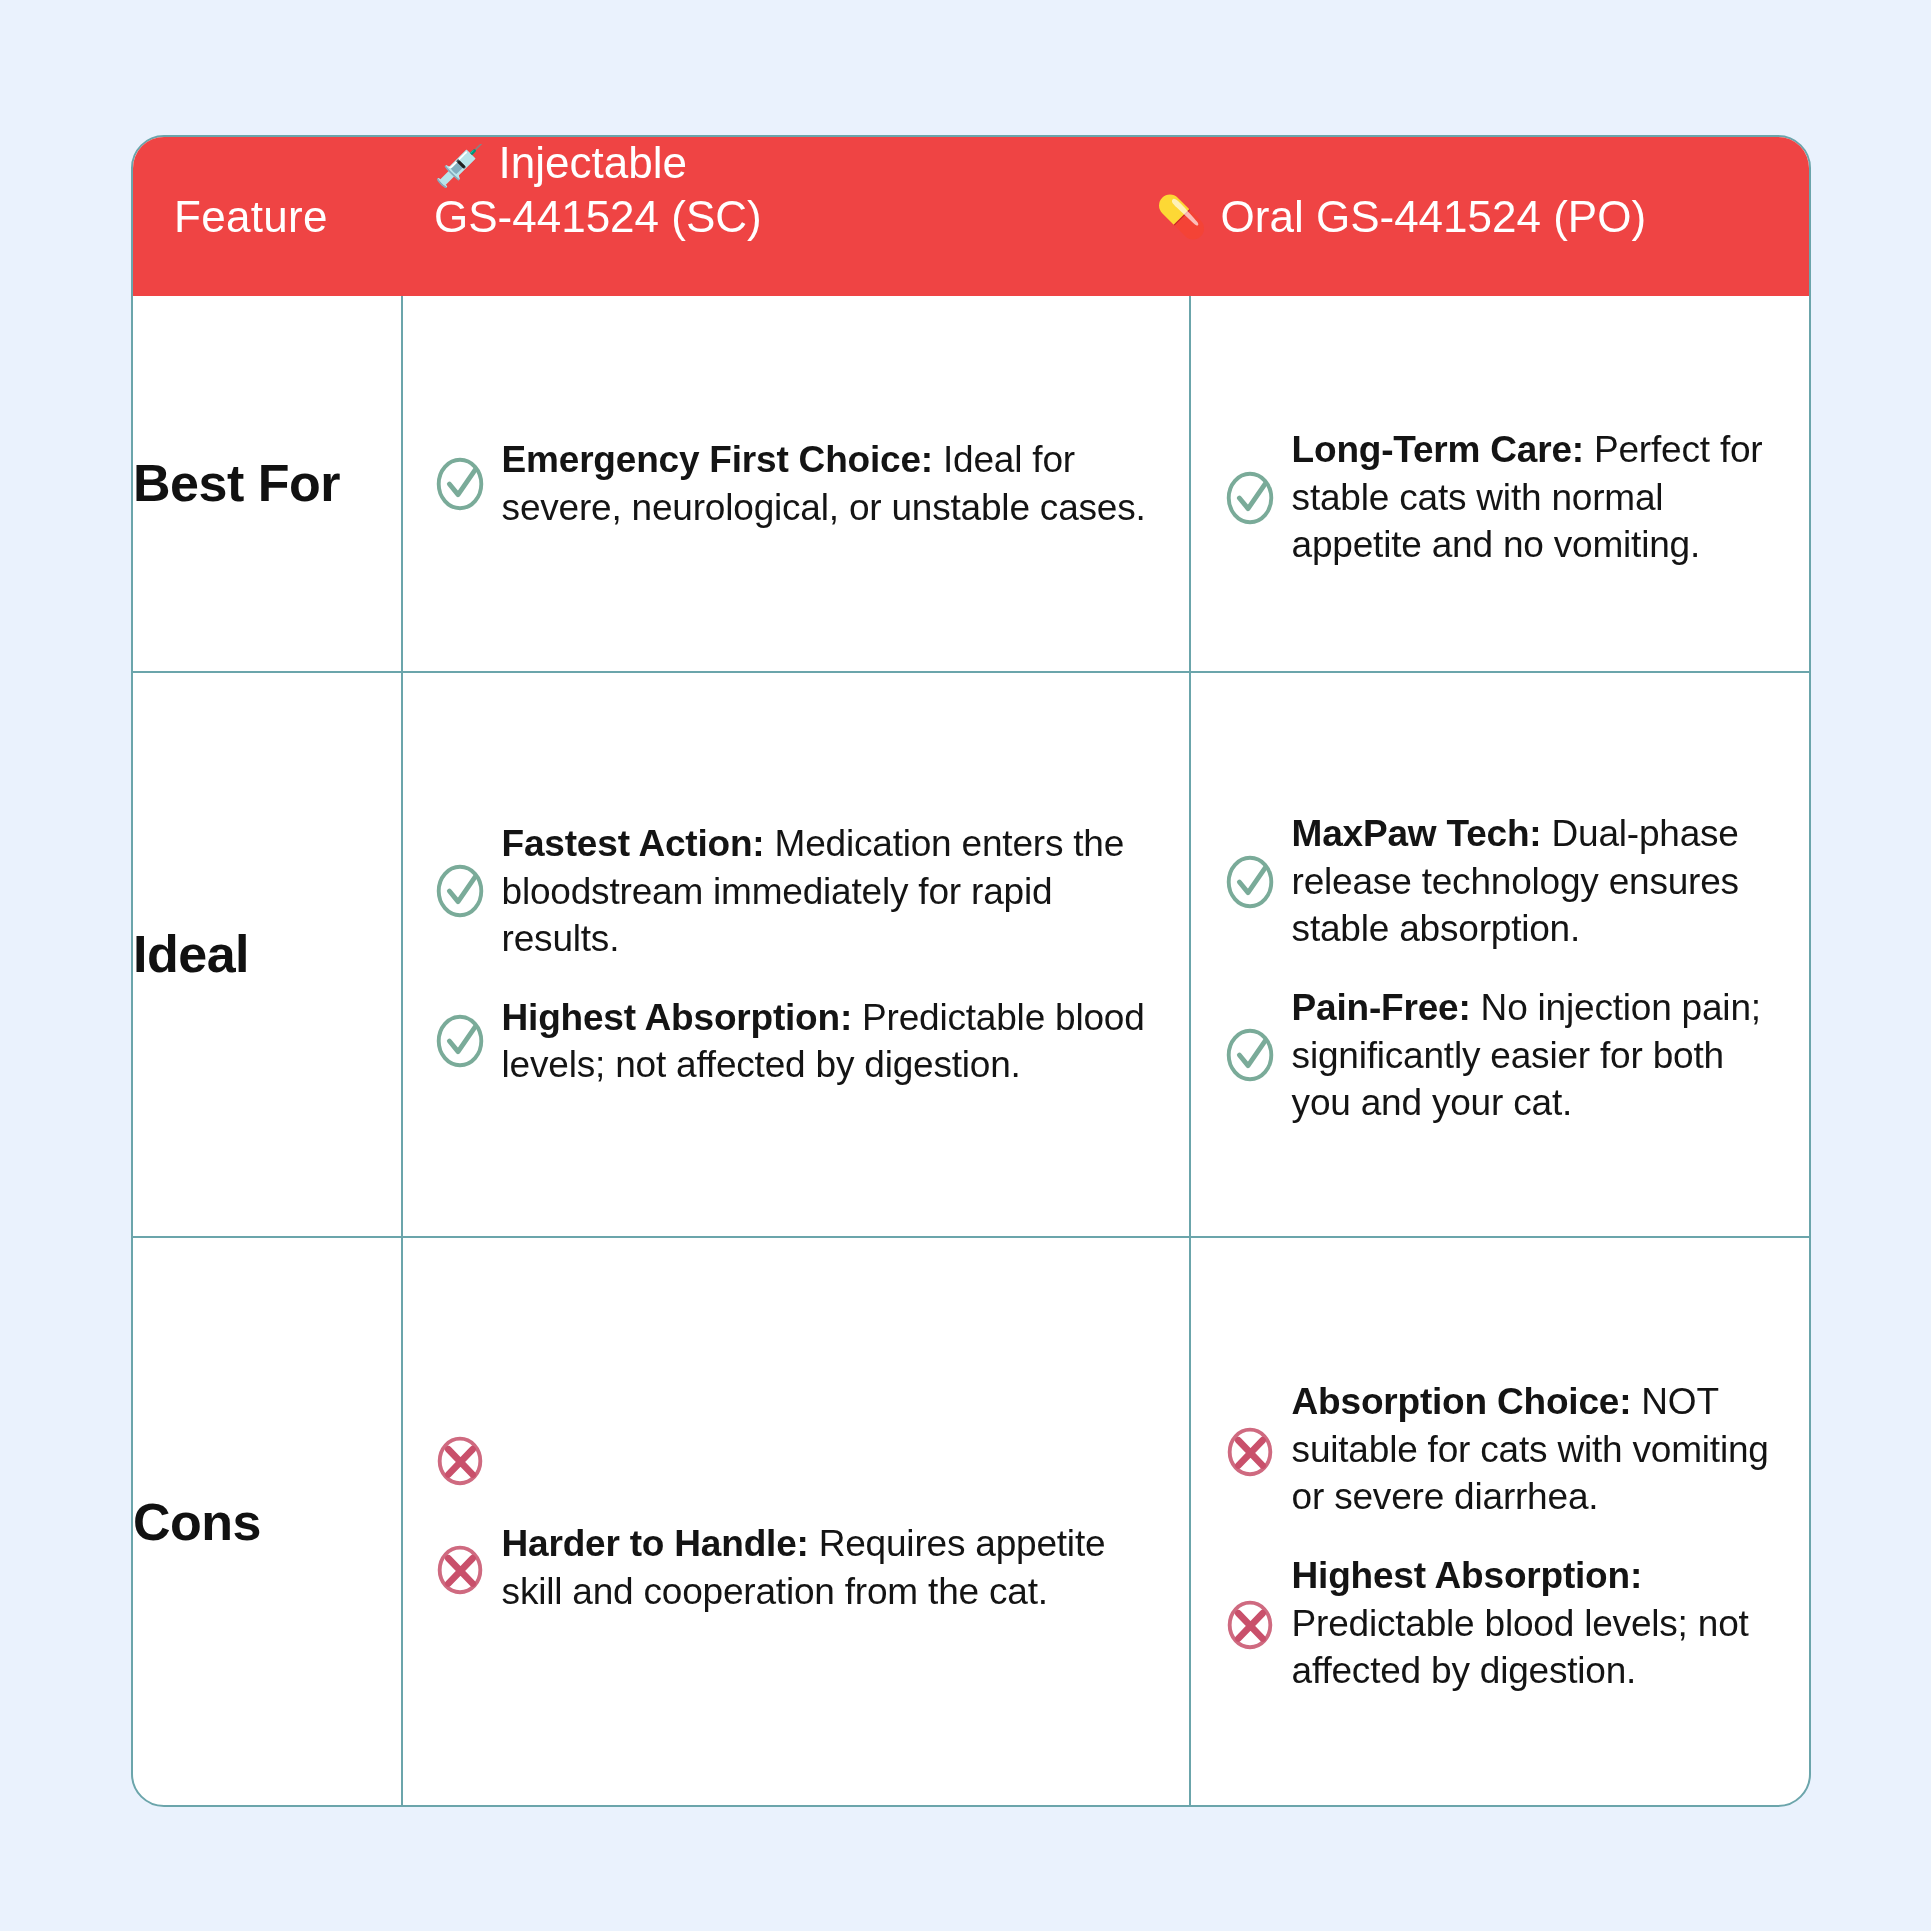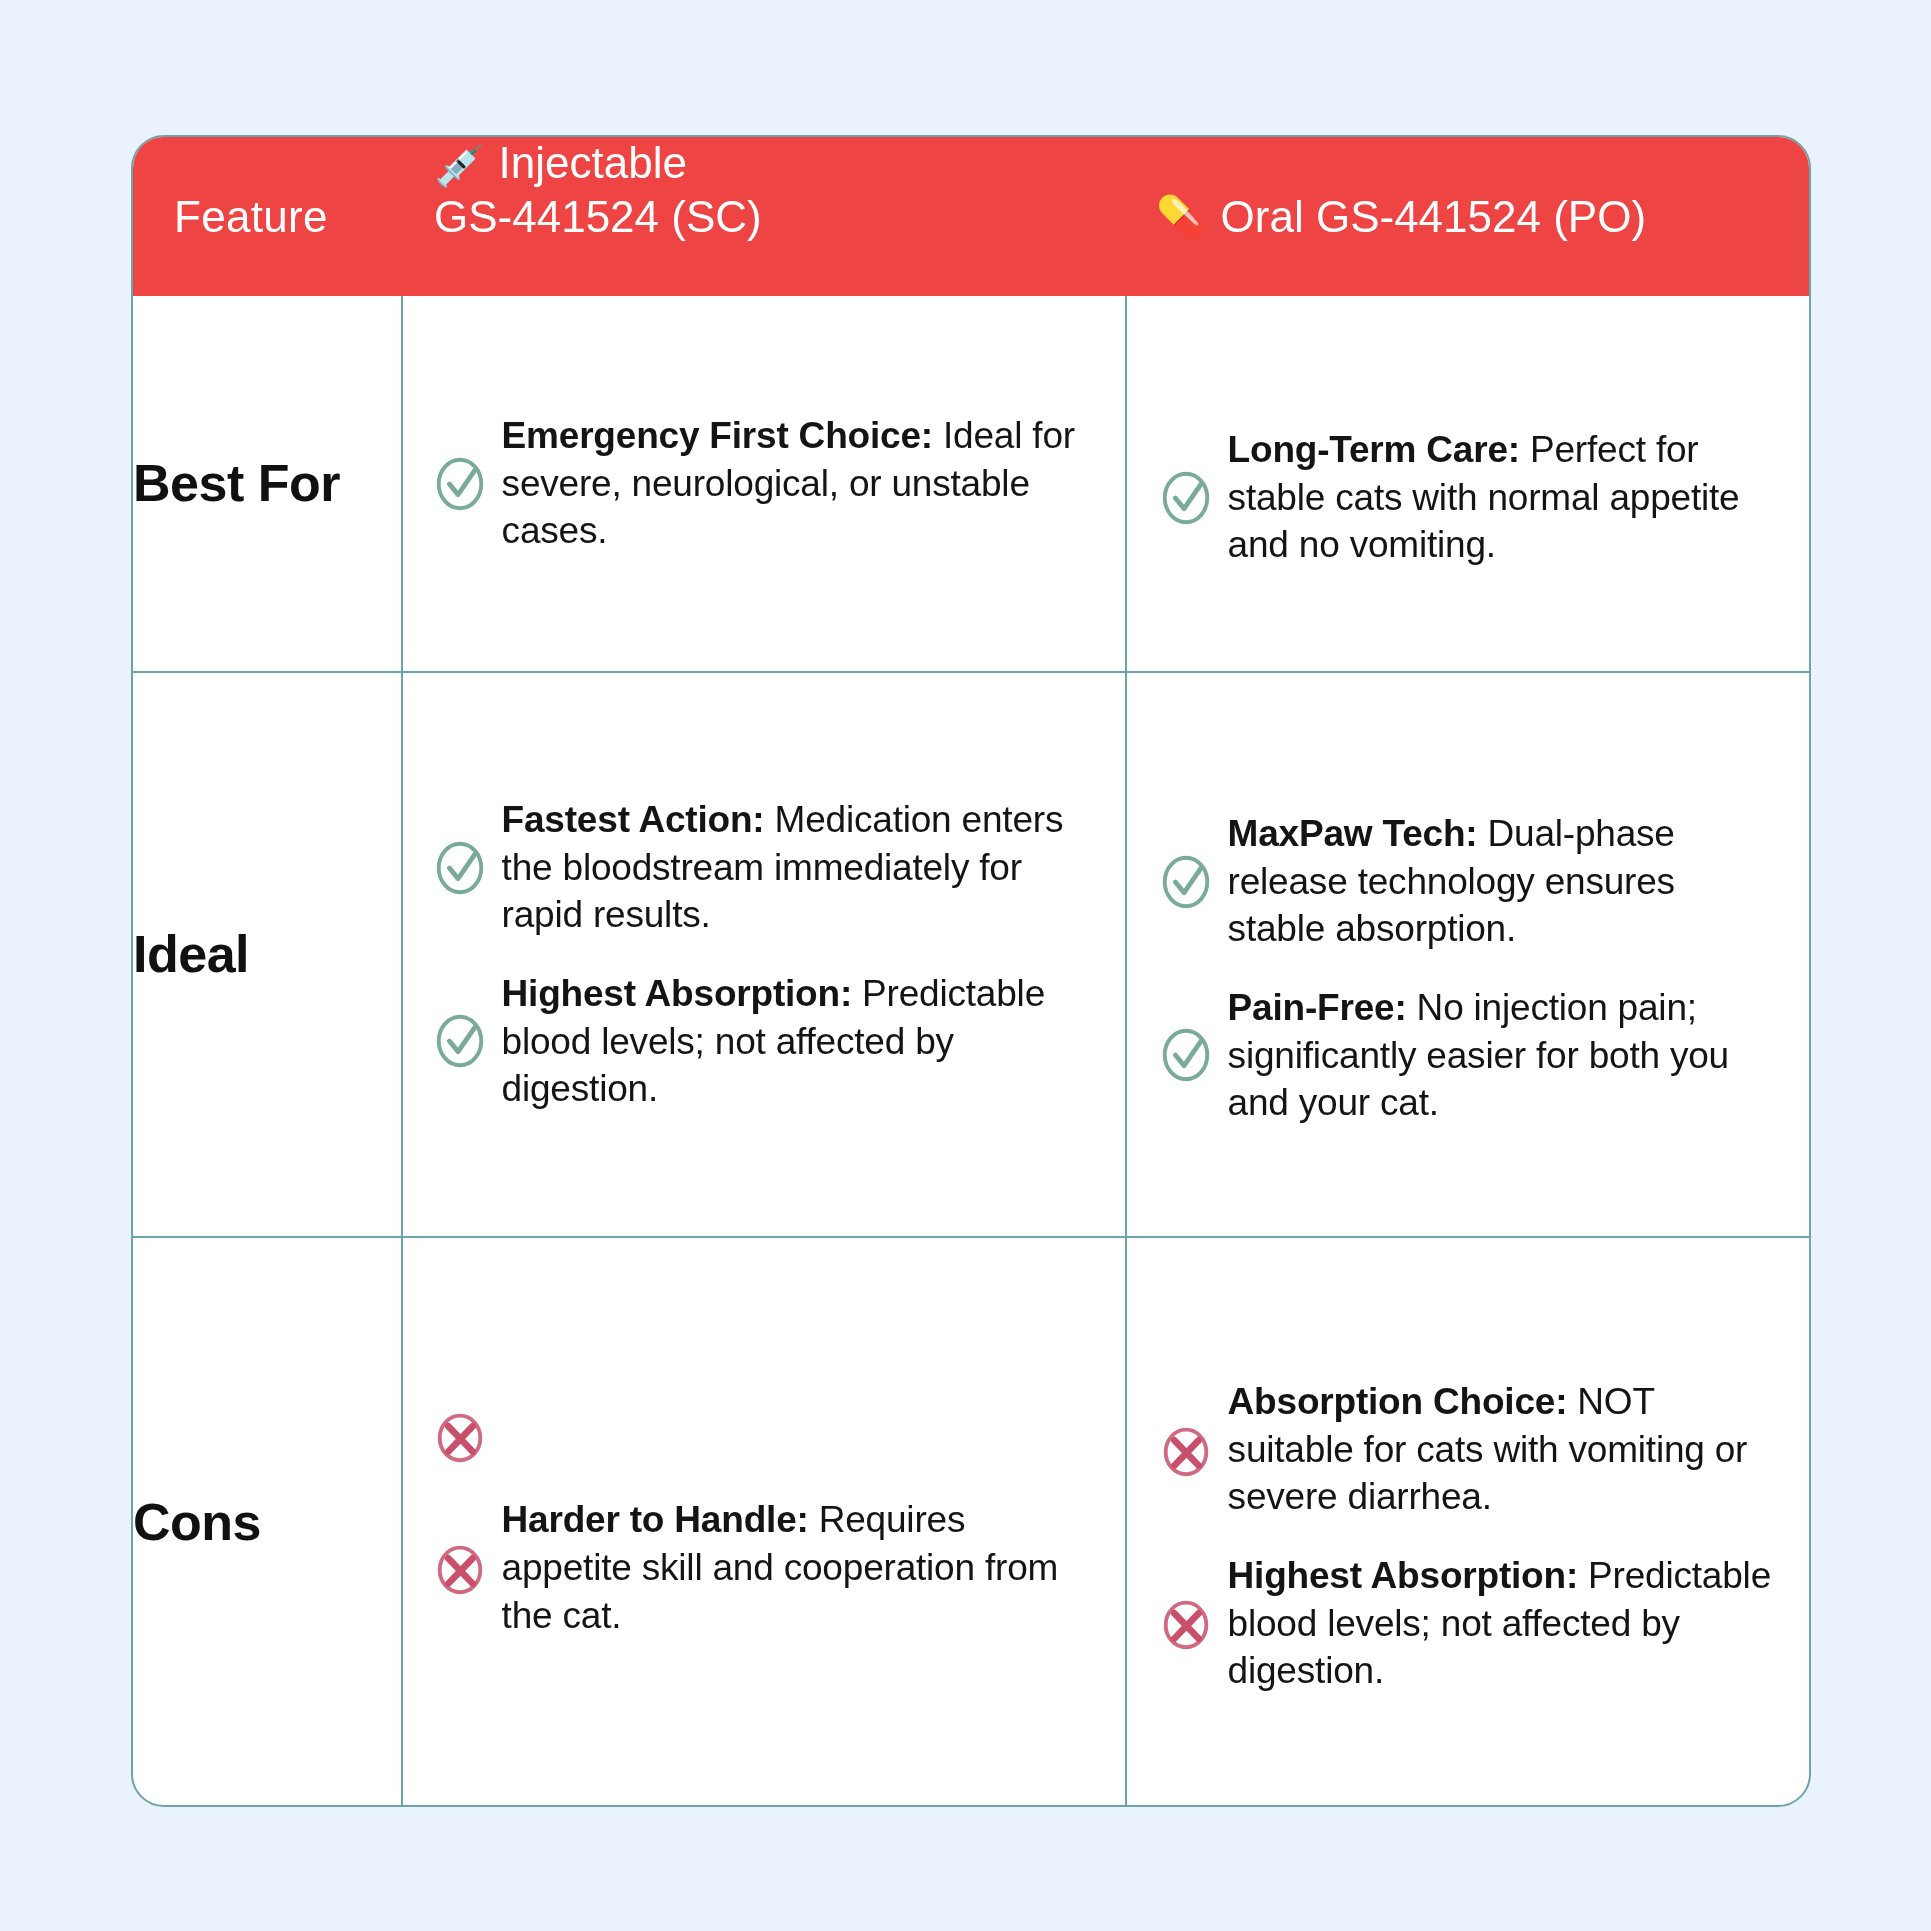--- a/index.html
+++ b/index.html
@@ -106,21 +106,21 @@
 
   .cell-feature {
     width: 270px;
     font-size: 52px;
     font-weight: 700;
     color: #111111;
     line-height: 1.16;
     letter-spacing: -0.5px;
   }
   .cell-col {
-    width: 724px;
+    width: 788px;
     padding: 0 25px 0 27px;
     flex-direction: column;
     justify-content: center;
   }
   .cell-col.wide {
     flex: 1;
     width: auto;
     padding: 0 33px 0 29px;
     margin-top: 28px;
   }

